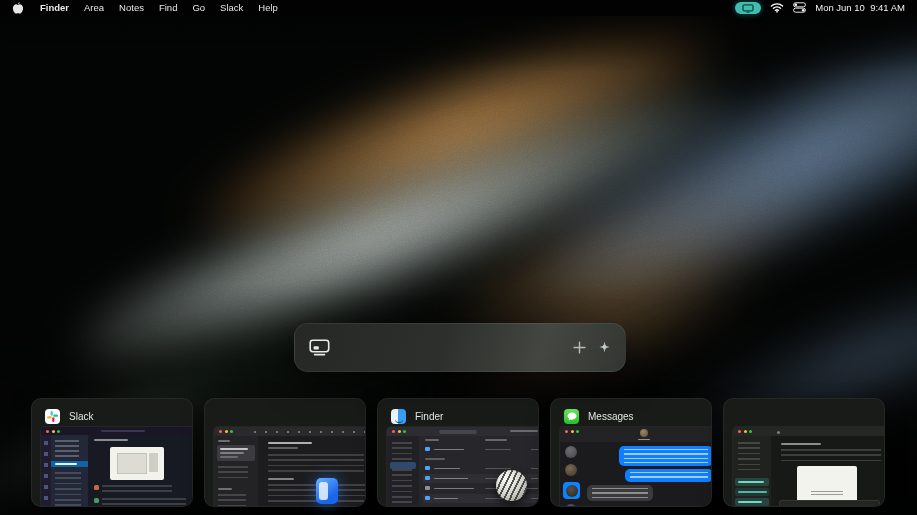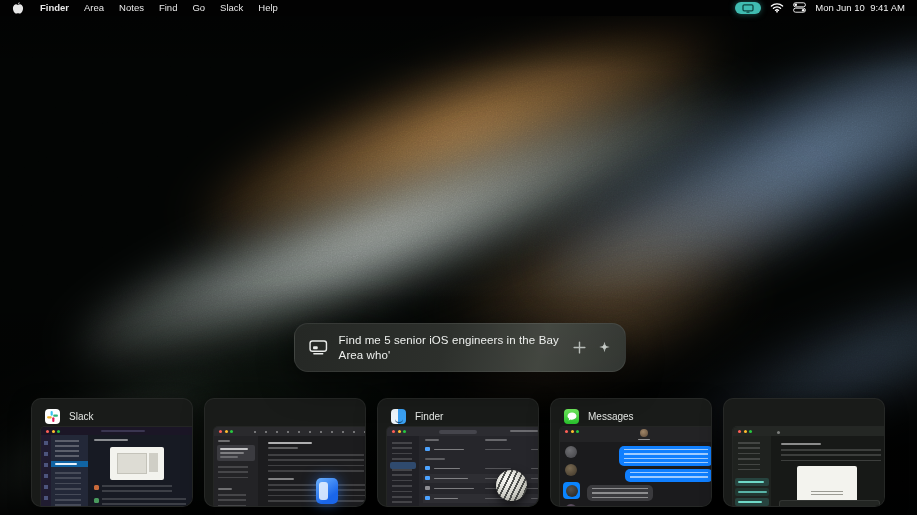--- a/index.html
+++ b/index.html
@@ -186,21 +186,20 @@
     <span class="clock">Mon Jun 10  9:41 AM</span>
   </div>
 </header>
 
 <div class="prompt-bar">
   <svg width="21" height="17" viewBox="0 0 21 17">
     <rect x="1.2" y="1.2" width="18.5" height="11.5" rx="2.6" fill="none" stroke="#e9ebe9" stroke-width="1.6"></rect>
     <rect x="4.6" y="7.2" width="5.2" height="3.4" rx="0.9" fill="#e9ebe9"></rect>
     <path d="M5.5 15.6h10" stroke="#e9ebe9" stroke-width="1.6" stroke-linecap="round"></path>
   </svg>
-  <div class="prompt-text">Find me 5 senior iOS engineers in the Bay Area who'</div>
   <div class="prompt-actions">
     <svg width="13" height="13" viewBox="0 0 14 14">
       <path d="M7 1.2v11.6M1.2 7h11.6" stroke="#b7bcb8" stroke-width="1.5" stroke-linecap="round"></path>
     </svg>
     <svg width="13" height="13" viewBox="0 0 14 14">
       <path d="M7 0.8l1.3 4.3 4.3 1.3-4.3 1.3L7 12l-1.3-4.3L1.4 6.4l4.3-1.3z" fill="#aeb3af"></path>
       <circle cx="7" cy="6.4" r="2" fill="#c6cbc7"></circle>
     </svg>
   </div>
 </div>

